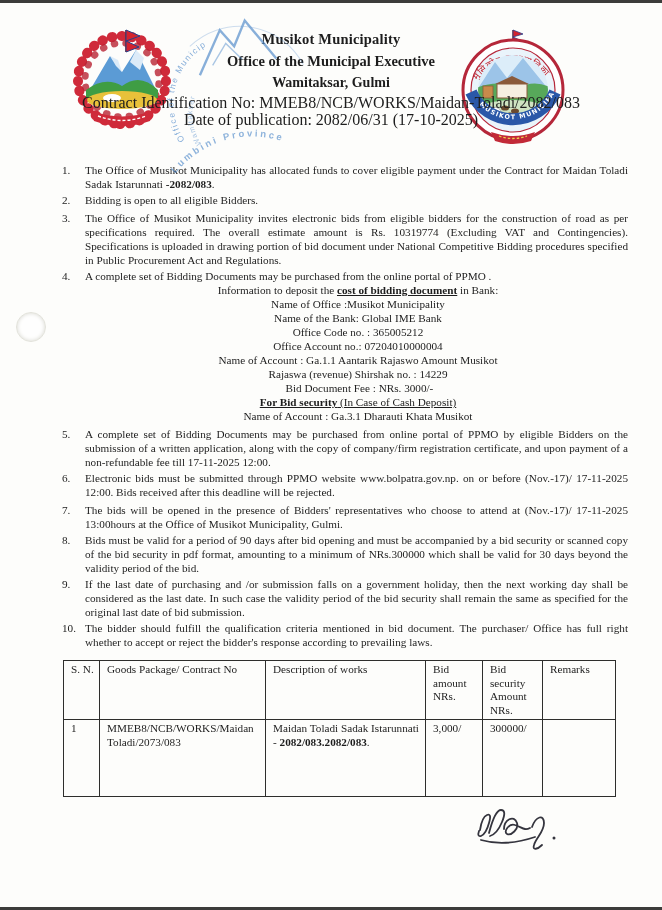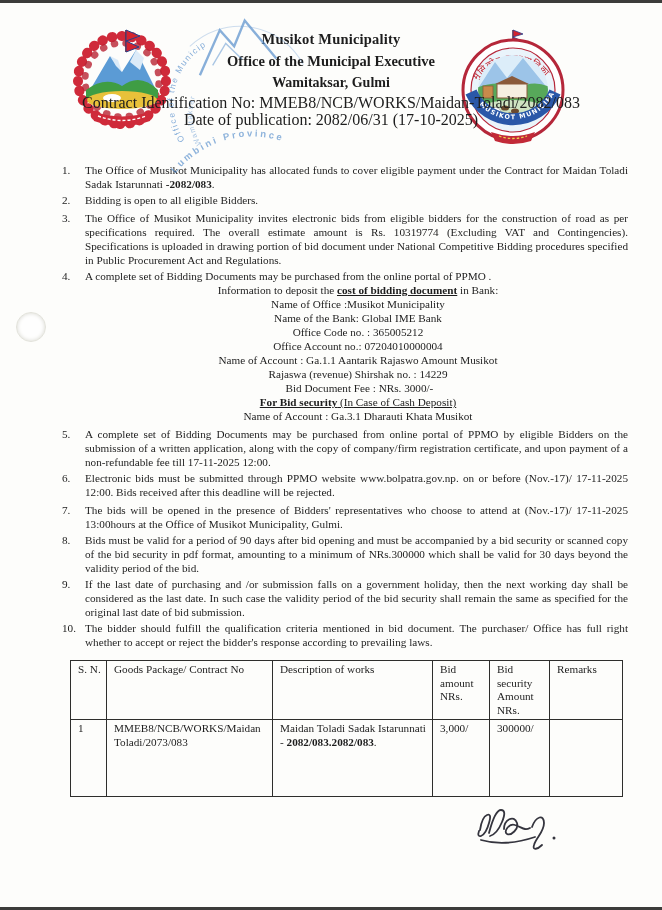--- a/index.html
+++ b/index.html
@@ -33,21 +33,21 @@
   .li{display:flex;margin-bottom:2px;}
   .num{flex:0 0 23px;}
   .txt{flex:1 1 auto;text-align:justify;}
   .li.gap{margin-top:4px;}
   .bank{padding-left:3px;text-align:center;}
   .bank-line{white-space:pre-wrap;}
   .bu{font-weight:bold;text-decoration:underline;}
   .u{text-decoration:underline;}
   b{font-weight:bold;}
   
-  .tbl-wrap{position:absolute;left:70px;top:660px;}
+  .tbl-wrap{position:absolute;left:63px;top:660px;}
   table.bids{border-collapse:collapse;width:552px;font-size:11.2px;table-layout:fixed;}
   table.bids th,table.bids td{
     border:1px solid #2e2e2c;vertical-align:top;text-align:left;
     padding:2px 4px 2px 7px;font-weight:normal;line-height:13.5px;
   }
   tr.hdr{height:52px;}
   tr.datarow{height:77px;}
   
   .signature{position:absolute;left:468px;top:798px;}
 </style>

